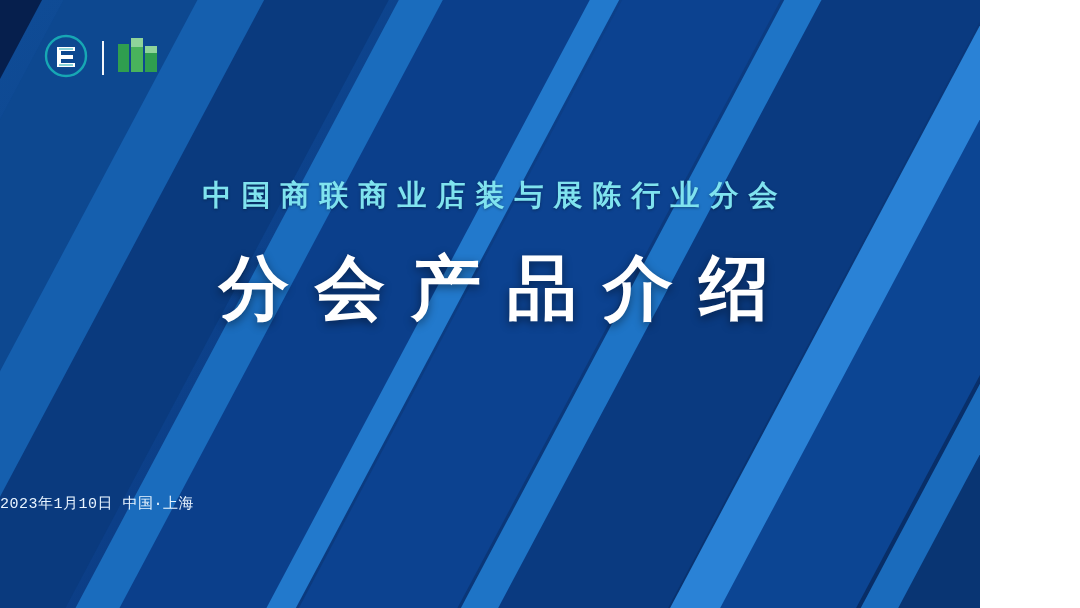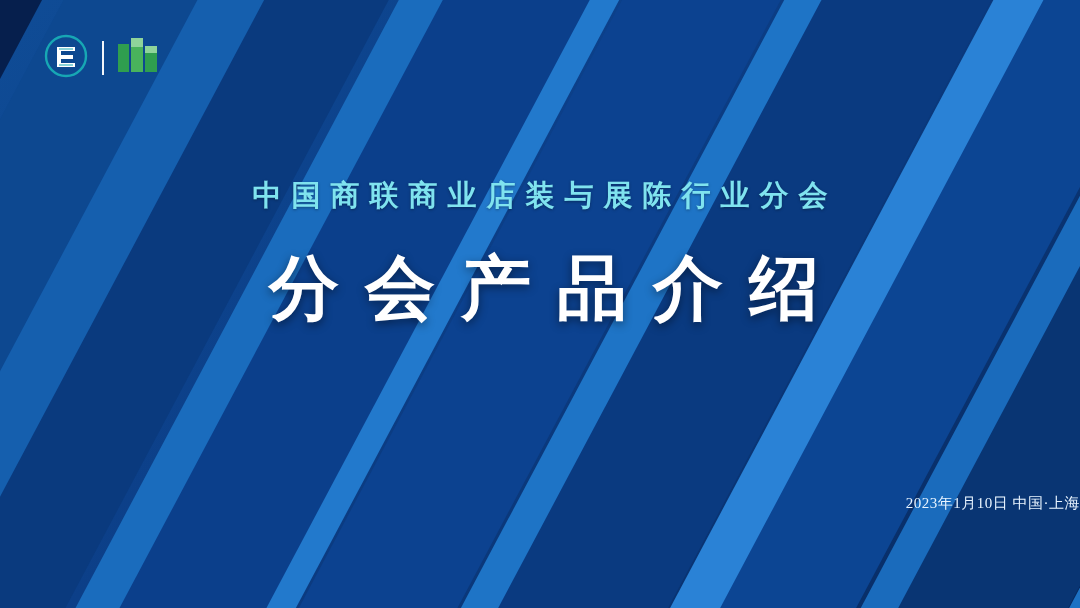--- a/index.html
+++ b/index.html
@@ -2,25 +2,25 @@
 <html><head>
 <meta charset="utf-8">
 <style>
   html, body {
     margin: 0;
     padding: 0;
     background: #ffffff;
   }
   #slide {
     position: relative;
-    width: 1080px;
+    width: 980px;
     height: 608px;
     overflow: hidden;
     background: #0b3f86;
-    font-family: Liberation Serif, serif;
+    font-family: Liberation Mono, monospace;
   }
 
   
   .bg-base {
     position: absolute;
     inset: 0;
     background: linear-gradient(135deg, #0f4c96 0%, #0c3f88 40%, #0a3575 70%, #072a60 100%);
   }
   .stripes {
     position: absolute;
@@ -75,21 +75,21 @@
     letter-spacing: 26px;
     text-indent: 26px;
     text-shadow: 0 3px 10px rgba(0,0,0,.45);
     padding-left: 8px;
   }
   .meta {
     position: absolute;
     left: 0;
     right: 0;
     top: 494px;
-    text-align: right;
+    text-align: left;
     color: #e8f4ff;
     font-size: 15px;
     letter-spacing: .5px;
   }
 </style>
 </head>
 <body>
 
 <div id="slide">
 

